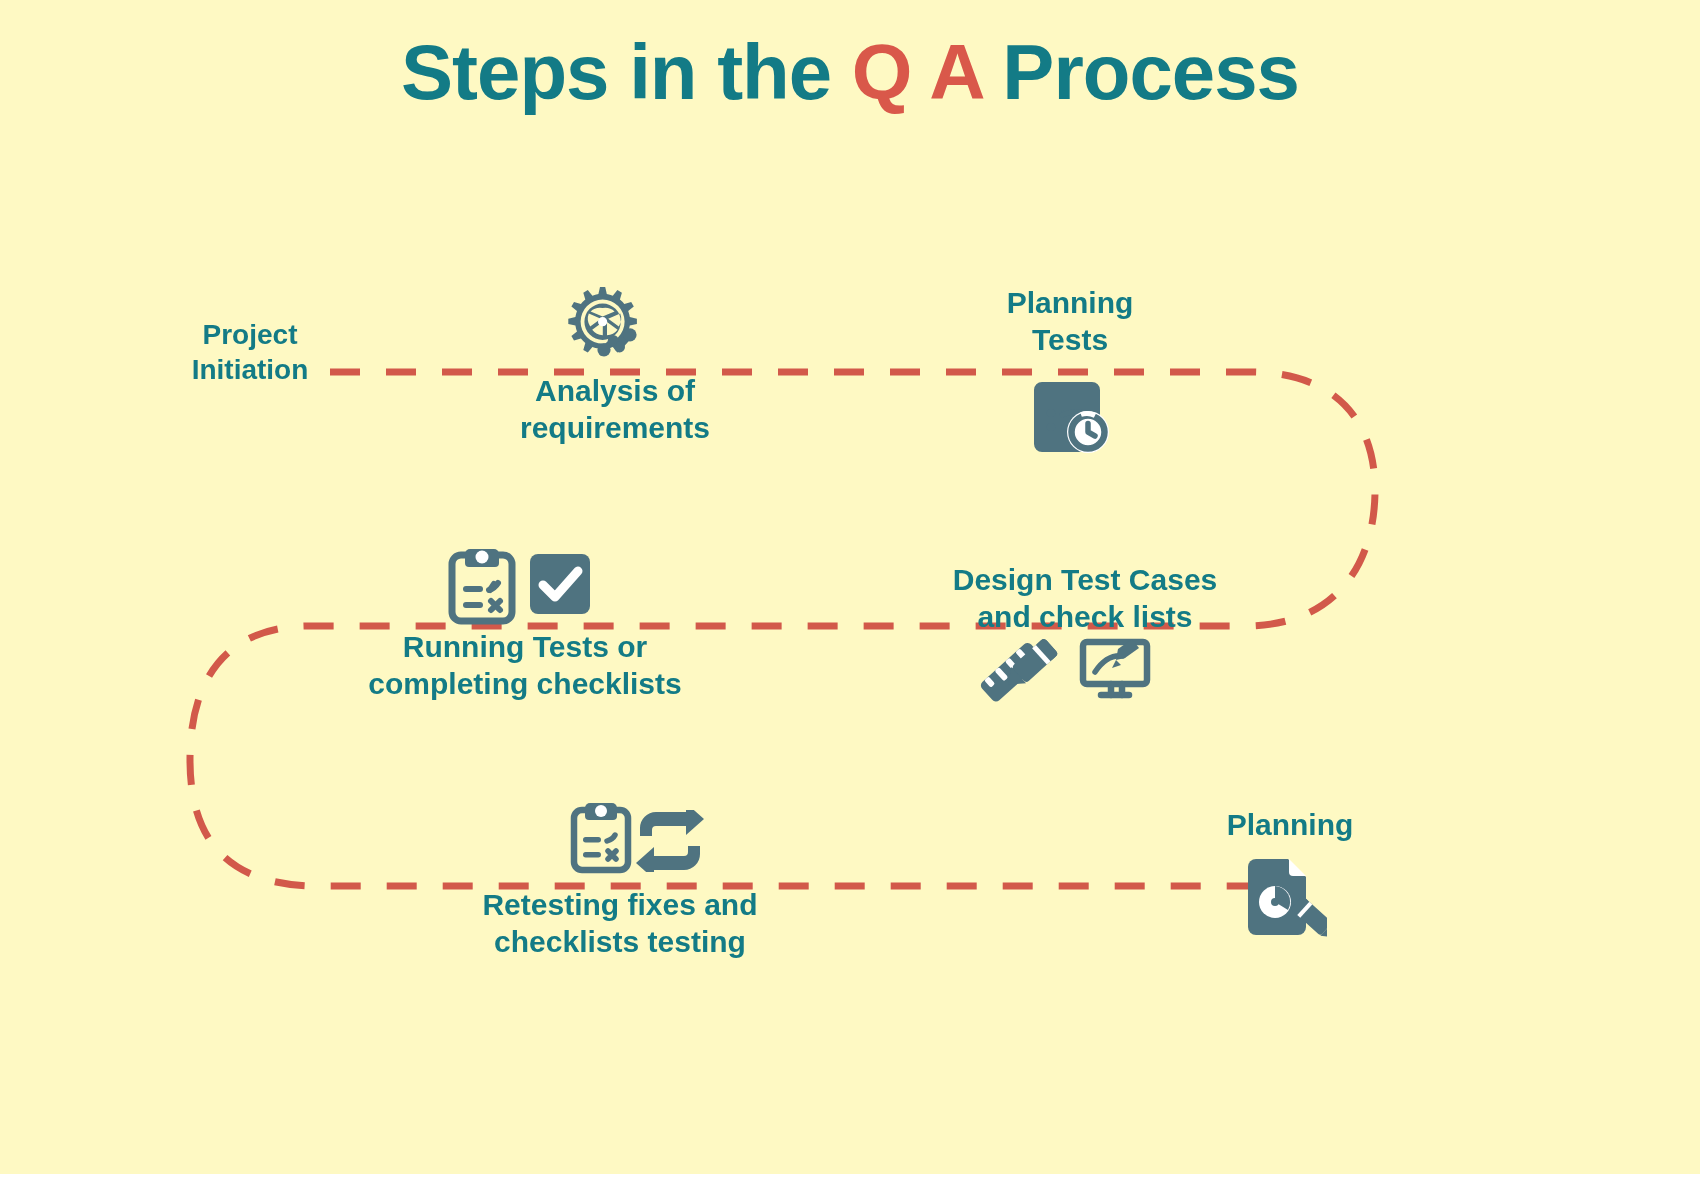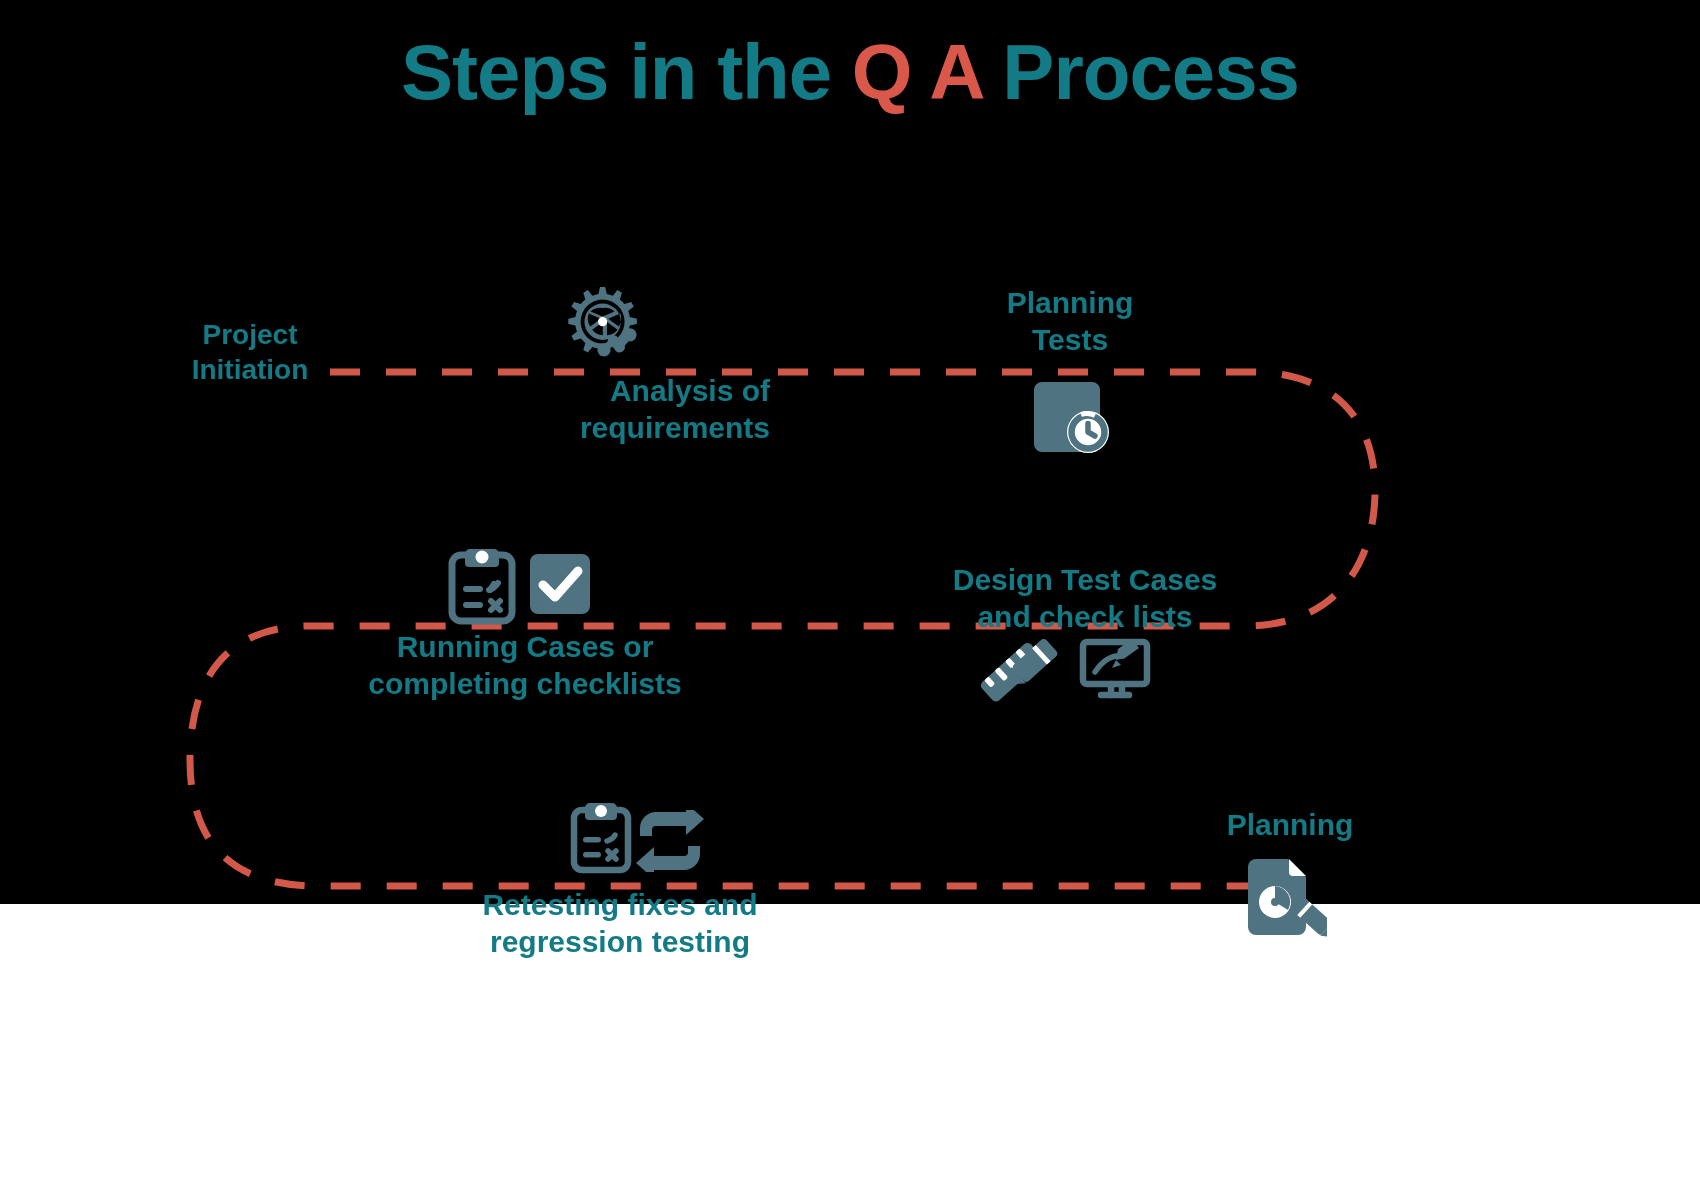--- a/index.html
+++ b/index.html
@@ -10,22 +10,22 @@
     width: 1700px;
     height: 1184px;
     background: #ffffff;
     font-family: "Liberation Sans", sans-serif;
     overflow: hidden;
     position: relative;
   }
   #canvas {
     position: relative;
     width: 1700px;
-    height: 904px;
-    background: #000000;
+    height: 1174px;
+    background: #fef9c3;
     text-decoration: underline;
   }
   
   .title {
     position: absolute;
     top: 32px;
     left: 0;
     width: 1700px;
     text-align: center;
     font-size: 78px;
@@ -108,21 +108,21 @@
         <circle cx="48.6" cy="38.7" r="4.6" fill="#ffffff"></circle>
 
         <path d="M50.5 66.0 l8.4 -8.4 6.4 6.4 9.9 -11.2" fill="none" stroke="#4f7380" stroke-width="6.4" stroke-linecap="round" stroke-linejoin="round"></path>
         <circle cx="50.0" cy="66.8" r="6.6"></circle>
         <circle cx="59.2" cy="57.4" r="5.4"></circle>
         <circle cx="65.6" cy="64.0" r="5.4"></circle>
         <circle cx="76.0" cy="51.8" r="6.6"></circle>
       </g>
     </svg>
   </div>
-  <div class="step-label" style="left:430px; top:372px; width:340px;text-align:right;">Analysis of
+  <div class="step-label" style="left:445px; top:372px; width:340px;">Analysis of
 requirements</div>
 
   <div class="step-label" style="left:930px; top:284px; width:280px;">Planning
 Tests</div>
   <div class="icon" style="left:1028px; top:382px;">
     <svg width="82" height="72" viewBox="0 0 82 72">
       <g fill="#4f7380">
 
         <path d="M6 8 a8 8 0 0 1 8 -8 l50 0 a8 8 0 0 1 8 8 l0 54 a8 8 0 0 1 -8 8 l-50 0 a8 8 0 0 1 -8 -8 z
                  M13 20 l48 0 0 44 -48 0 z"></path>
@@ -197,21 +197,21 @@
 
       <path d="M43 56 l9 9 M52 56 l-9 9" stroke="#4f7380" stroke-width="6" stroke-linecap="round" fill="none"></path>
     </svg>
   </div>
   <div class="icon" style="left:528px; top:552px;">
     <svg width="64" height="64" viewBox="0 0 64 64">
       <rect x="2" y="2" width="60" height="60" rx="8" fill="#4f7380"></rect>
       <path d="M15 33 L27 45 L50 19" fill="none" stroke="#ffffff" stroke-width="9" stroke-linecap="round" stroke-linejoin="round"></path>
     </svg>
   </div>
-  <div class="step-label" style="left:315px; top:628px; width:420px;">Running Cases or
+  <div class="step-label" style="left:315px; top:628px; width:420px;">Running Tests or
 completing checklists</div>
 
   <div class="icon" style="left:570px; top:800px;">
     <svg width="62" height="74" viewBox="0 0 62 74">
       <g fill="none" stroke="#4f7380" stroke-width="6.5" stroke-linejoin="round">
         <path d="M4 18 a8 8 0 0 1 8 -8 l38 0 a8 8 0 0 1 8 8 l0 44 a8 8 0 0 1 -8 8 l-38 0 a8 8 0 0 1 -8 -8 z"></path>
       </g>
       <path d="M20 3 l22 0 a5 5 0 0 1 5 5 l0 8 a4 4 0 0 1 -4 4 l-24 0 a4 4 0 0 1 -4 -4 l0 -8 a5 5 0 0 1 5 -5 z" fill="#4f7380"></path>
       <circle cx="31" cy="11" r="6" fill="#ffffff"></circle>
       <rect x="13" y="37" width="18" height="5.5" rx="2.7" fill="#4f7380"></rect>
@@ -224,21 +224,21 @@
     <svg width="76" height="62" viewBox="0 0 76 62">
       <g fill="#4f7380">
 
         <path d="M8 18 a16 16 0 0 1 16 -16 l30 0 0 -9 18 16 -18 16 0 -9 -30 0 a4 4 0 0 0 -4 4 l0 6 -12 0 z"></path>
 
         <path d="M68 44 a16 16 0 0 1 -16 16 l-30 0 0 9 -18 -16 18 -16 0 9 30 0 a4 4 0 0 0 4 -4 l0 -6 12 0 z"></path>
       </g>
     </svg>
   </div>
   <div class="step-label" style="left:400px; top:886px; width:440px;">Retesting fixes and
-regression testing</div>
+checklists testing</div>
 
   <div class="step-label" style="left:1150px; top:806px; width:280px;">Planning</div>
   <div class="icon" style="left:1243px; top:858px;">
     <svg width="84" height="86" viewBox="0 0 84 86">
       <g fill="#4f7380">
 
         <path d="M5 9 a8 8 0 0 1 8 -8 l32 0 18 18 0 50 a8 8 0 0 1 -8 8 l-42 0 a8 8 0 0 1 -8 -8 z"></path>
         <path d="M46 1 l17 17 -13 0 a4 4 0 0 1 -4 -4 z" fill="#ffffff"></path>
       </g>
 

